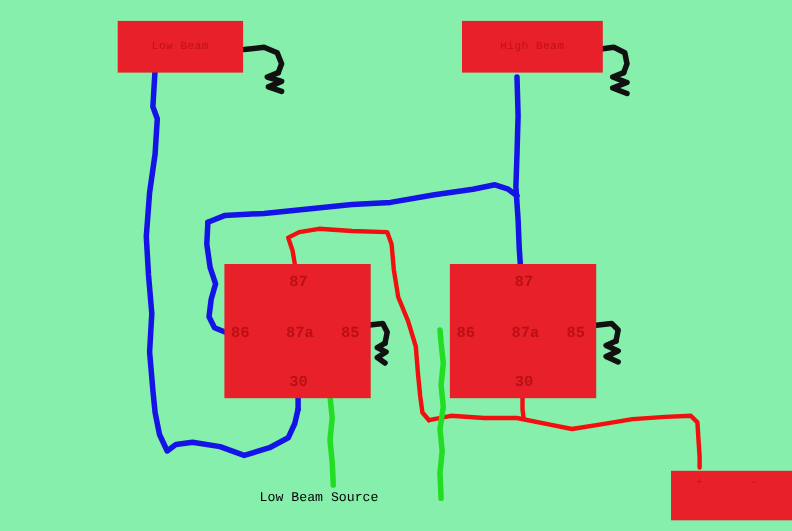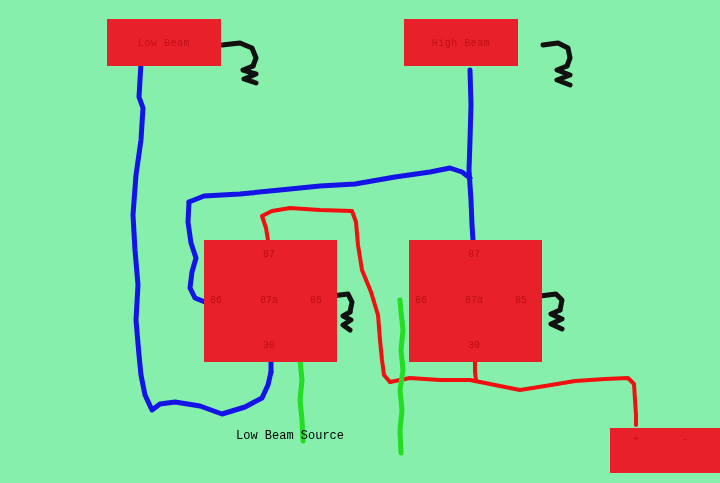--- a/index.html
+++ b/index.html
@@ -40,23 +40,24 @@
   .lamp-label {
     left: 0;
     right: 0;
     text-align: center;
     top: 50%;
     transform: translateY(-50%);
   }
   .term {
     position: absolute;
     color: #bb0f16;
-    font-size: 10px;
+    font-size: 14px;
     white-space: nowrap;
     font-family: "Liberation Mono", "DejaVu Sans Mono", monospace;
+    font-weight: bold;
   }
   .src-label {
     position: absolute;
     color: #000000;
     font-size: 12px;
     white-space: nowrap;
     font-family: "Liberation Mono", "DejaVu Sans Mono", monospace;
   }
   .batt-term {
     position: absolute;
@@ -111,21 +112,21 @@
     <g>
       <polyline points="540,296 556,294 562,300 560,310" fill="none" stroke="#111111" stroke-width="5" stroke-linecap="round" stroke-linejoin="round"></polyline>
       <polyline points="560,310 551,314 562,319 551,324 562,329" fill="none" stroke="#111111" stroke-width="5" stroke-linecap="round" stroke-linejoin="round"></polyline>
     </g>
   </svg>
 
   <div class="box" style="left:107px; top:19px; width:114px; height:47px;">
     <span class="box-label lamp-label">Low Beam</span>
   </div>
 
-  <div class="box" style="left:404px; top:19px; width:114px; height:47px;">
+  <div class="box" style="left:420px; top:19px; width:128px; height:47px;">
     <span class="box-label lamp-label">High Beam</span>
   </div>
 
   <div class="box" style="left:204px; top:240px; width:133px; height:122px;">
     <span class="term" style="left:59px; top:9px;">87</span>
     <span class="term" style="left:6px; top:55px;">86</span>
     <span class="term" style="left:56px; top:55px;">87a</span>
     <span class="term" style="left:106px; top:55px;">85</span>
     <span class="term" style="left:59px; top:100px;">30</span>
   </div>
@@ -136,15 +137,15 @@
     <span class="term" style="left:56px; top:55px;">87a</span>
     <span class="term" style="left:106px; top:55px;">85</span>
     <span class="term" style="left:59px; top:100px;">30</span>
   </div>
 
   <div class="box" style="left:610px; top:428px; width:110px; height:45px;">
     <span class="batt-term" style="left:23px; top:6px;">+</span>
     <span class="batt-term" style="left:72px; top:6px;">-</span>
   </div>
 
-  <span class="src-label" style="left:236px; top:429px;">Low Beam Source</span>
+  <span class="src-label" style="left:236px; top:445px;">Low Beam Source</span>
 
 </div>
 
 </body></html>

